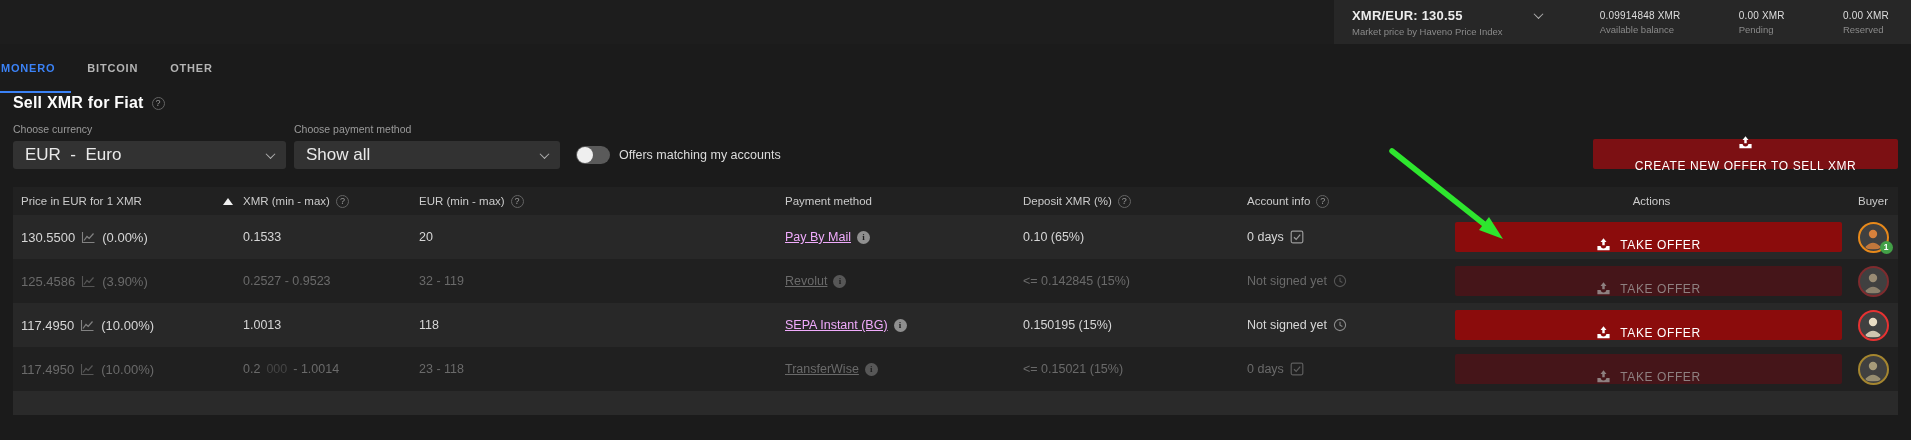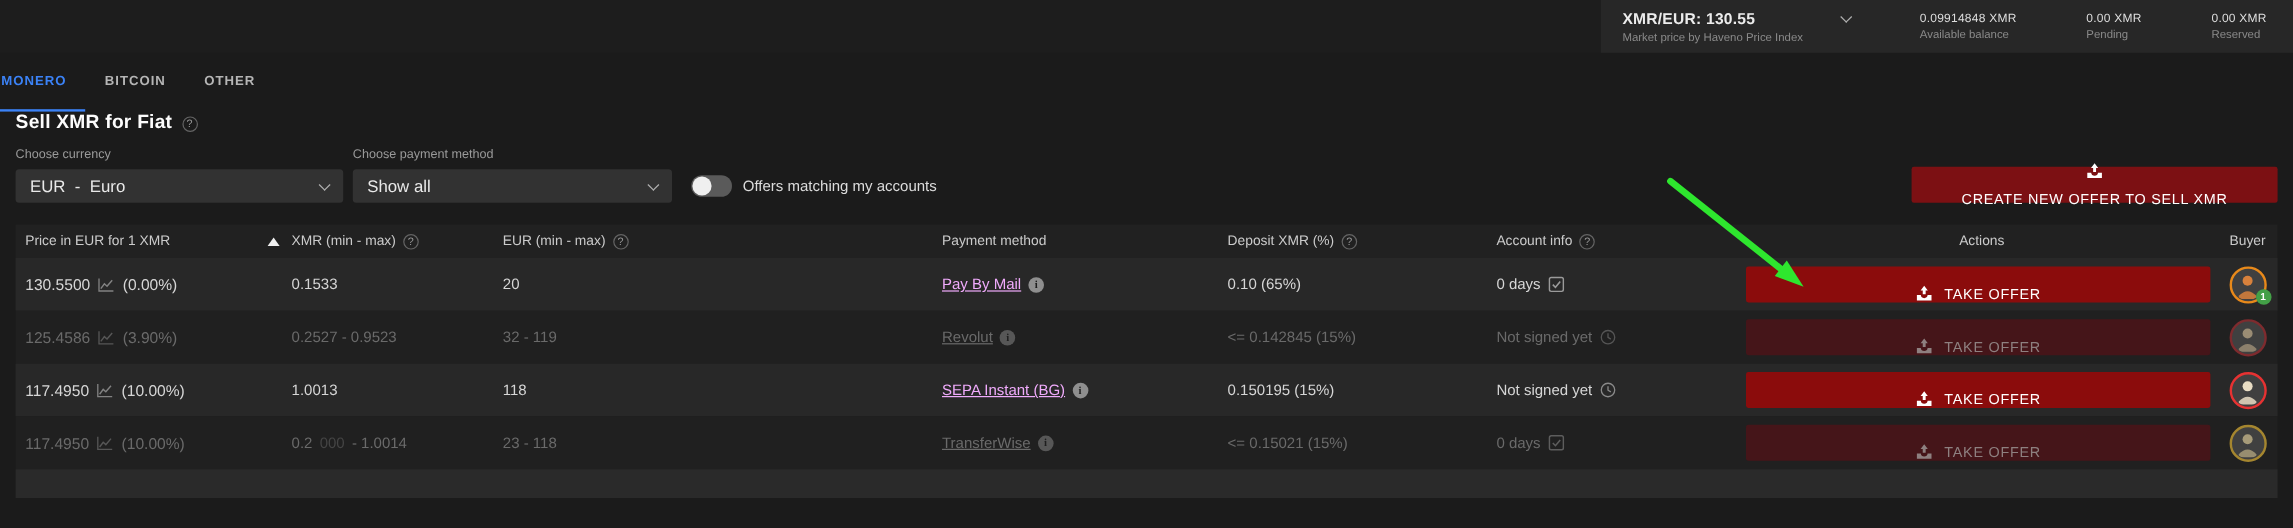--- a/index.html
+++ b/index.html
@@ -35,21 +35,21 @@
 
   .help-ic { display:inline-block; width:13px; height:13px; border:1px solid #646464; border-radius:50%; color:#9a9a9a; font-size:9px; line-height:11px; text-align:center; flex:0 0 auto; }
   .help-ic::after { content:"?"; }
   .info-ic { display:inline-block; width:13px; height:13px; background:#8f8f8f; border-radius:50%; color:#1e1e1e; font-size:9px; font-weight:700; line-height:13px; text-align:center; font-family:"Liberation Serif", serif; flex:0 0 auto; }
   .info-ic::after { content:"i"; }
 
   .filter-row { display:flex; align-items:flex-end; margin-top:10px; }
   .field { display:flex; flex-direction:column; }
   .field-label { font-size:10.5px; color:#9a9a9a; margin-bottom:6px; }
   .select { display:flex; align-items:center; justify-content:space-between; height:28px; background:#323232; border-radius:3px; padding:0 12px; cursor:pointer; }
-  .sel-val { font-size:14px; color:#e9e9e9; white-space:pre; }
+  .sel-val { font-size:17px; color:#e9e9e9; white-space:pre; }
   .f-currency { width:273px; margin-right:8px; }
   .f-payment { width:266px; margin-right:16px; }
   .toggle-wrap { display:flex; align-items:center; gap:9px; height:28px; }
   .toggle { width:34px; height:18px; background:#5a5a5a; border-radius:9px; position:relative; cursor:pointer; }
   .toggle .knob { position:absolute; left:1px; top:1px; width:16px; height:16px; background:#efefef; border-radius:50%; }
   .toggle-label { font-size:12.5px; color:#dcdcdc; }
 
   .btn { display:flex; align-items:center; justify-content:center; gap:9px; border:none; border-radius:2px; cursor:pointer; font-family:"Liberation Sans", sans-serif; letter-spacing:.6px; }
   .btn-create { margin-left:auto; width:305px; height:30px; background:#7c1013; color:#ffffff; font-size:12px; font-weight:500;flex-direction:column; }
   .btn svg { flex:0 0 auto; }

